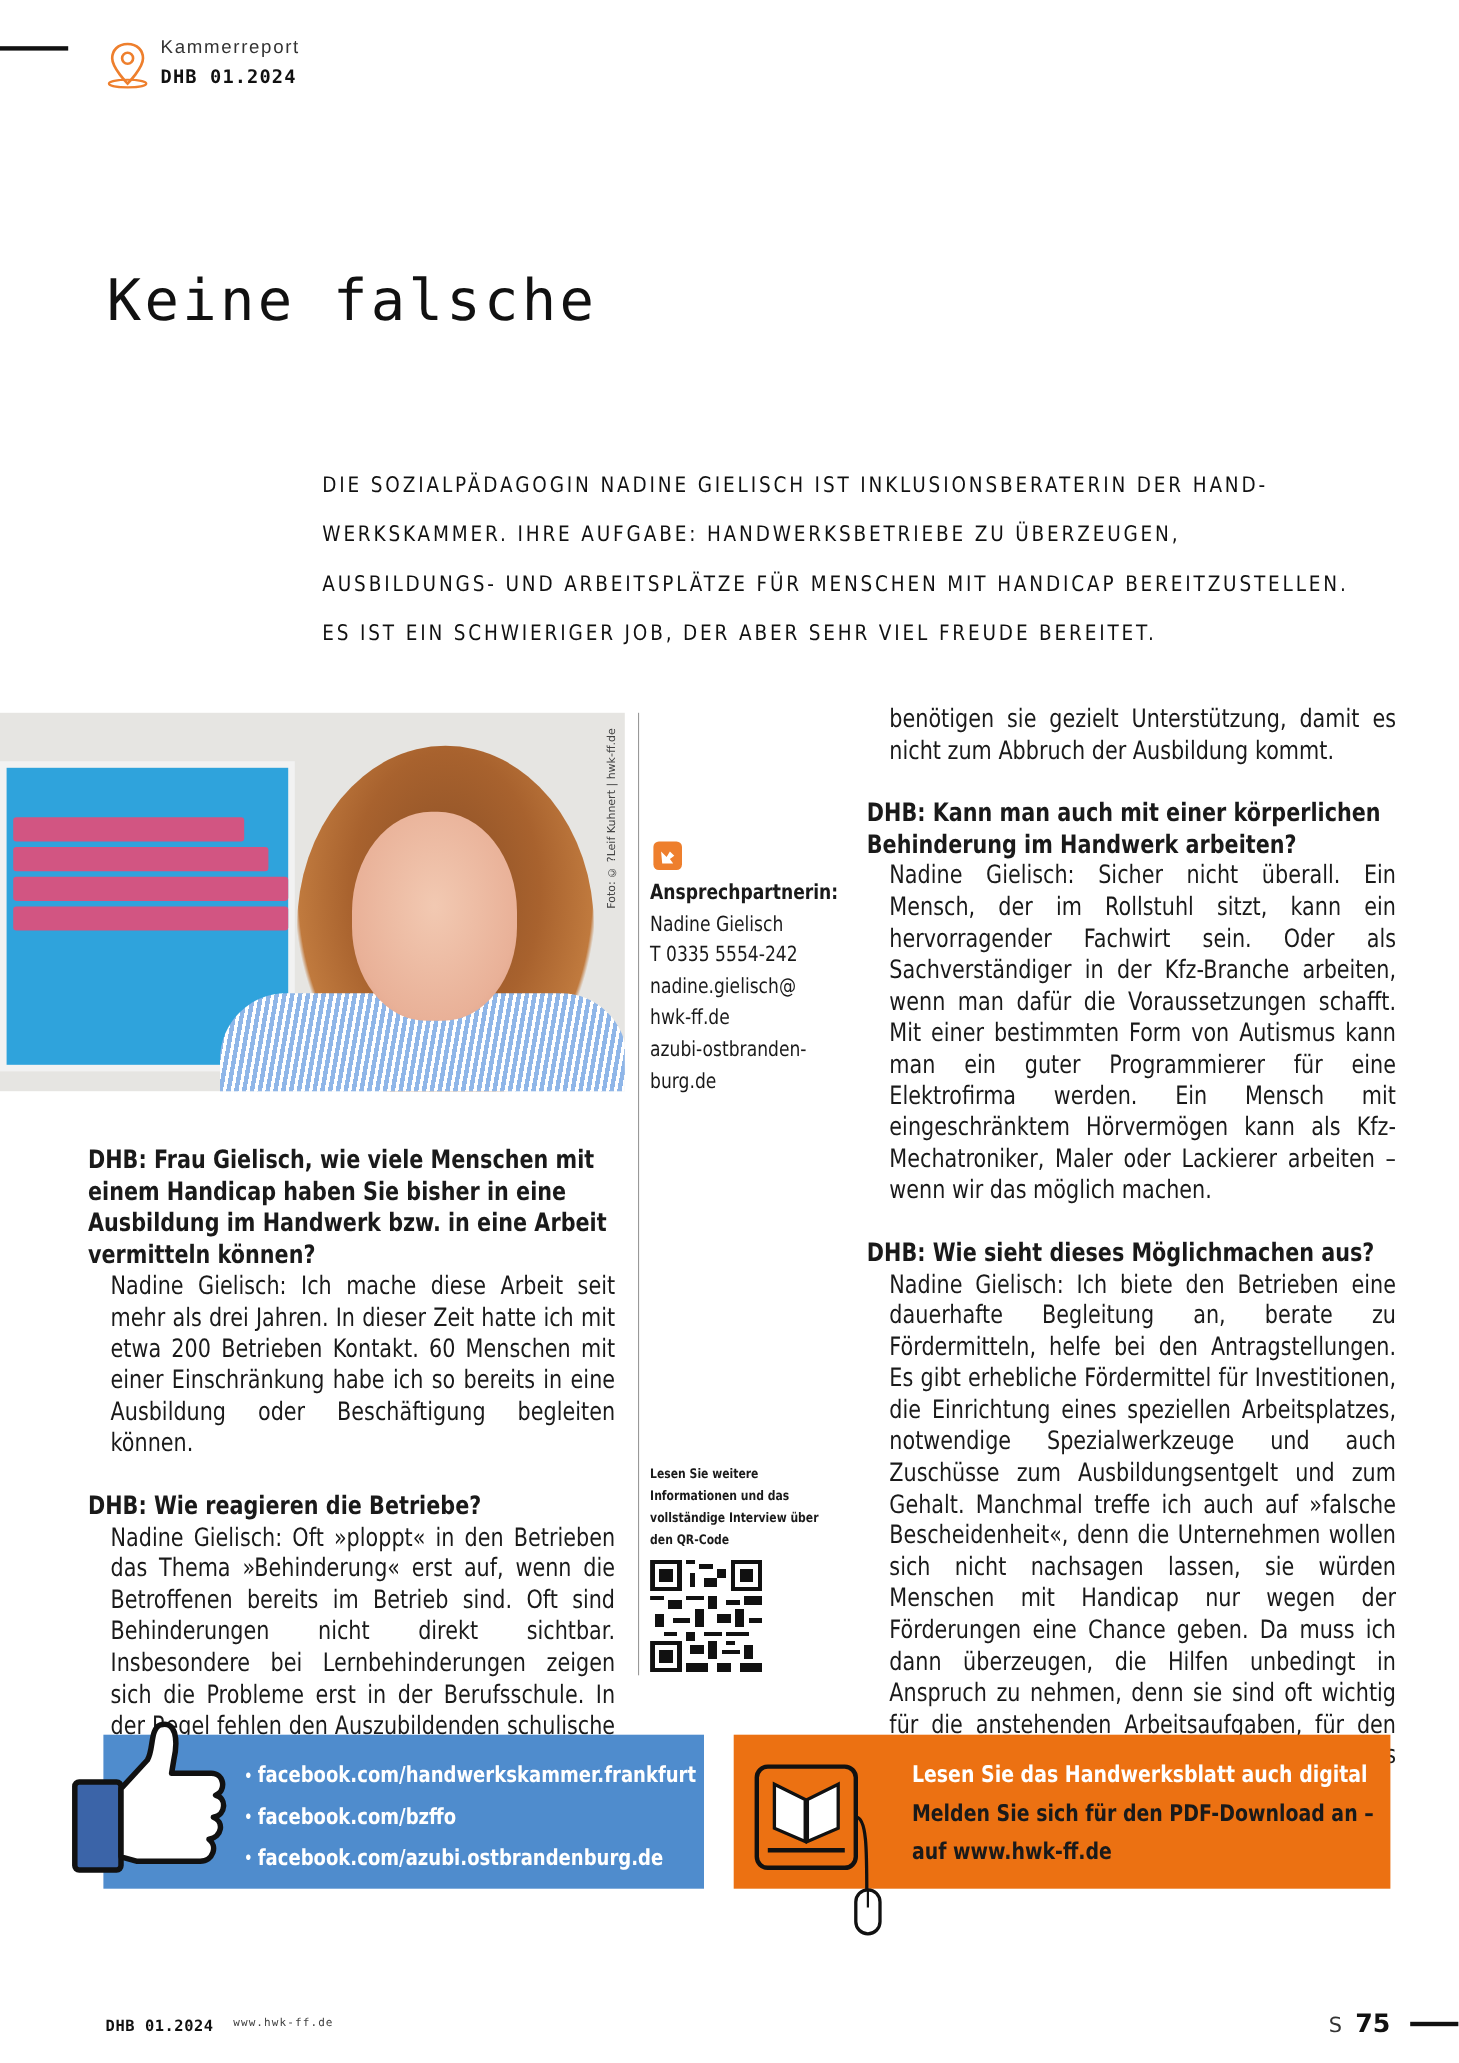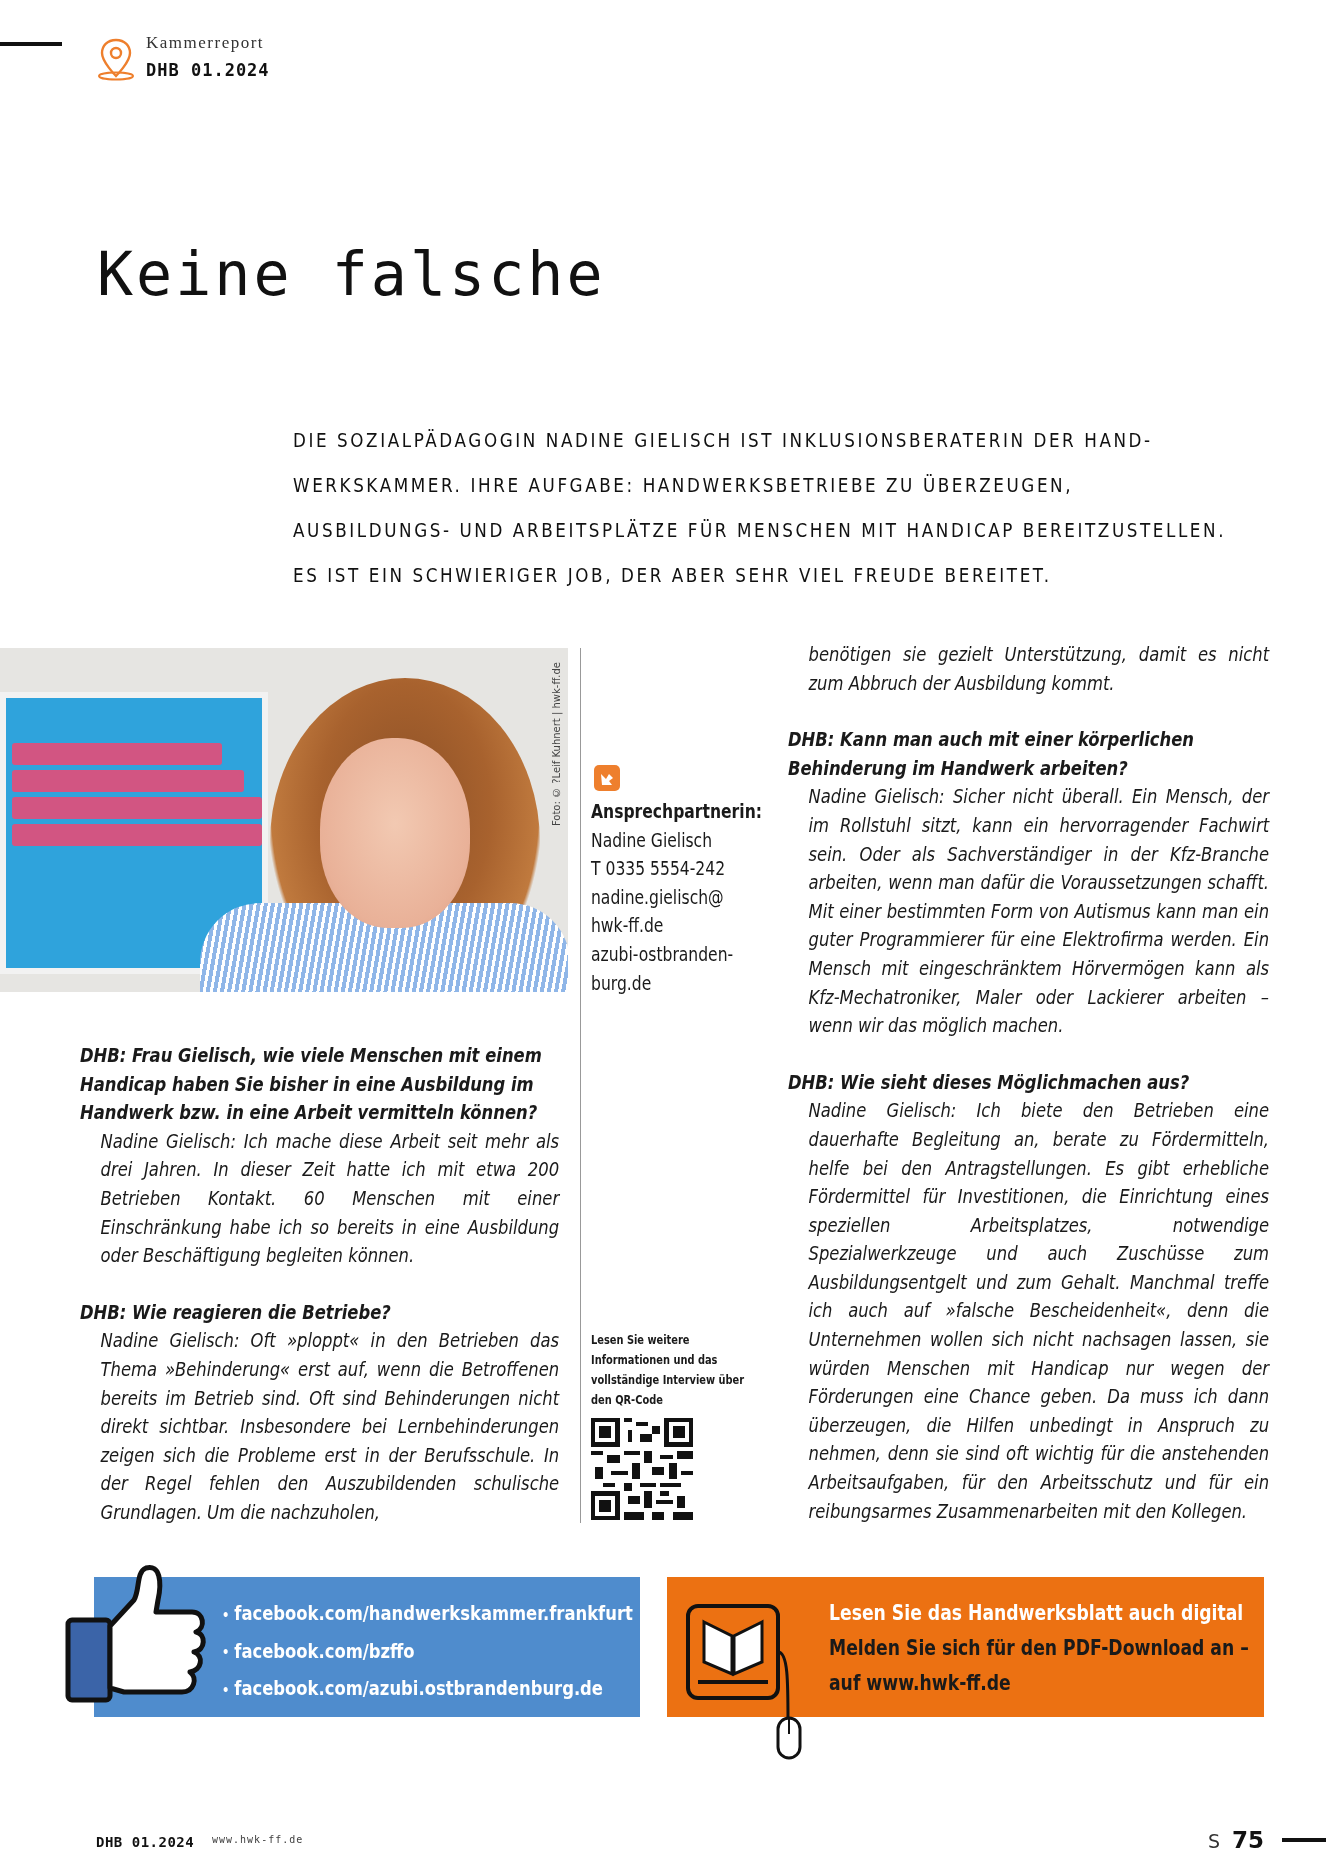--- a/index.html
+++ b/index.html
@@ -2,43 +2,43 @@
 <html><head>
 <meta charset="utf-8">
 <style>
   html, body { margin: 0; padding: 0; background: #ffffff; }
   body { width: 1326px; height: 1875px; position: relative; overflow: hidden; color: #1a1a1a; font-family: "Liberation Sans", sans-serif; }
   .abs { position: absolute; }
 
   
   .top-rule { left: 0; top: 42px; width: 62px; height: 4px; background: #111; }
   .pin { left: 96px; top: 36px; width: 40px; height: 46px; }
-  .kicker { left: 146px; top: 33px; font-family: Liberation Serif, serif; font-size: 17px; letter-spacing: 1.5px; color: #333; }
+  .kicker { left: 146px; top: 33px; font-family: Liberation Sans, sans-serif; font-size: 17px; letter-spacing: 1.5px; color: #333; }
   .issue { left: 146px; top: 60px; font-family: "DejaVu Sans Mono", monospace; font-size: 17px; font-weight: bold; letter-spacing: 1px; color: #111; }
 
   
-  .title { left: 97px; top: 238px; font-family: "DejaVu Sans Mono", monospace; font-size: 60px; line-height: 72px; letter-spacing: 3px; color: #111; }
+  .title { left: 97px; top: 238px; font-family: "DejaVu Sans Mono", monospace; font-size: 52px; line-height: 72px; letter-spacing: 3px; color: #111; }
 
   
   .lead { left: 293px; top: 418px; width: 960px; font-family: "DejaVu Sans", sans-serif; font-size: 19.5px; line-height: 45px; letter-spacing: 3px; color: #111; text-transform: uppercase; transform: scaleX(0.86); transform-origin: left top; width: 1120px; }
   .lead div { white-space: nowrap; }
 
   
   .photo { left: 0; top: 648px; width: 568px; height: 344px; overflow: hidden; background: #e6e5e2; }
   .photo .poster { position: absolute; left: 6px; top: 50px; width: 256px; height: 270px; background: #2fa3dc; box-shadow: 0 0 0 6px #f2f2f2; }
   .photo .poster .line { position: absolute; left: 6px; height: 22px; background: #e44d78; border-radius: 3px; opacity: .9; }
   .photo .hair { position: absolute; left: 270px; top: 30px; width: 270px; height: 330px; background: radial-gradient(ellipse at 50% 40%, #8a4f26 0%, #a8622e 45%, #c07a3e 70%, rgba(192,122,62,0) 72%); border-radius: 50% 50% 40% 40%; }
   .photo .face { position: absolute; left: 320px; top: 90px; width: 150px; height: 190px; background: radial-gradient(ellipse at 50% 45%, #f2c9b2 0%, #e9b198 70%, #d99a80 100%); border-radius: 48% 48% 45% 45%; }
   .photo .shirt { position: absolute; left: 200px; top: 255px; width: 370px; height: 120px; background: repeating-linear-gradient(100deg, #8fb6e8 0 4px, #ffffff 4px 7px); border-radius: 60px 60px 0 0; }
   .photo .credit { position: absolute; right: 6px; top: 14px; writing-mode: vertical-rl; transform: rotate(180deg); font-size: 10px; color: #444; font-family: "DejaVu Sans", sans-serif; }
 
   .vrule { left: 580px; top: 648px; width: 1px; height: 875px; background: #999; }
 
   
-  .col { font-family: "DejaVu Sans", sans-serif; font-size: 20px; line-height: 28.6px; color: #1a1a1a; font-style: italic; }
+  .col { font-family: "DejaVu Sans", sans-serif; font-size: 23px; line-height: 28.6px; color: #1a1a1a; }
   .col .q { font-weight: bold; transform: scaleX(0.82); transform-origin: left top; width: 122%; }
   .col .a { padding-left: 25px; transform: scaleX(0.82); transform-origin: left top; width: 118%; text-align: justify; }
   .col .gap { height: 28px; }
 
   .col-left { left: 80px; top: 1041px; width: 474px; }
   .col-right { left: 788px; top: 640px; width: 476px; }
 
   
   .arrow-badge { left: 594px; top: 765px; width: 26px; height: 26px; background: #ee7f2d; border-radius: 5px; }
   .contact { left: 591px; top: 797px; width: 190px; font-family: "DejaVu Sans", sans-serif; font-size: 19px; line-height: 28.6px; transform: scaleX(0.82); transform-origin: left top; }

